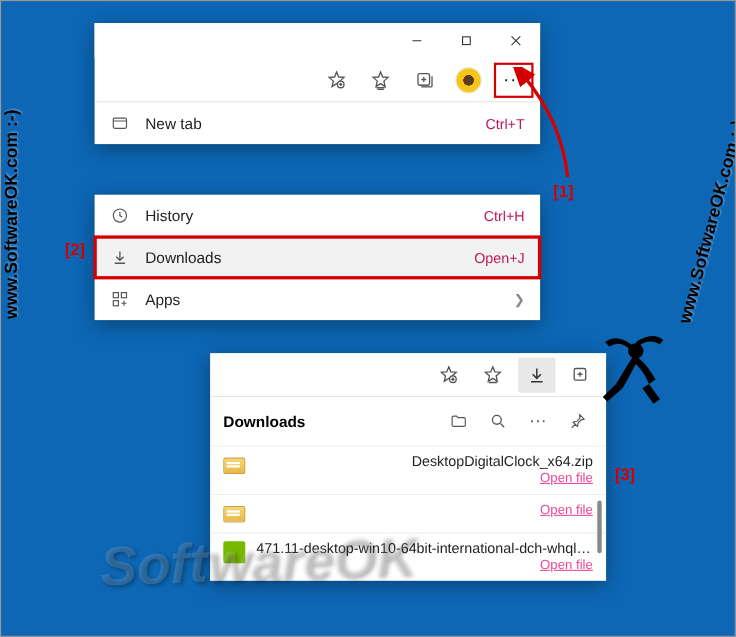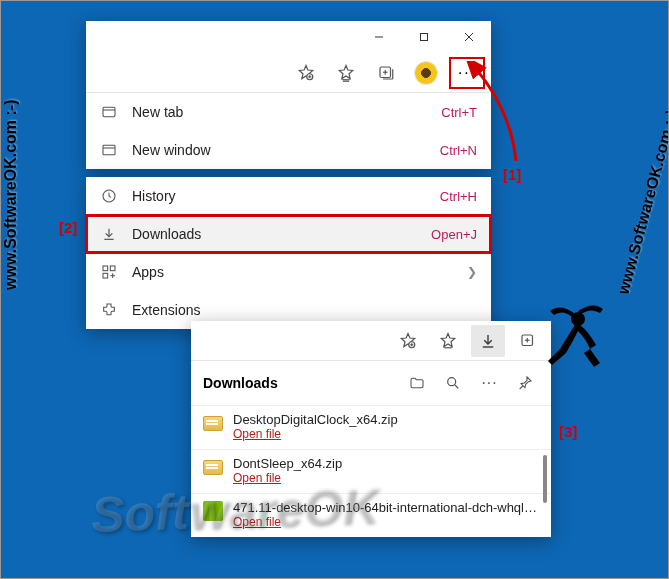--- a/index.html
+++ b/index.html
@@ -176,22 +176,22 @@
       width: 12px; height: 2px;
       background: #fff;
       box-shadow: 0 3px 0 #fff;
     }
     .nvidia-icon {
       width: 20px; height: 20px;
       background: #76b900;
       border-radius: 2px;
     }
     .dl-name { font-size: 13px; color: #222; white-space: nowrap; overflow: hidden; text-overflow: ellipsis; }
-    .dl-link { font-size: 12px; color: #b91c1c; text-decoration: underline; cursor: pointer; }
-    .dl-text { flex: 1; min-width: 0; }
+    .dl-link { font-size: 12px; color: #ec4899; text-decoration: underline; cursor: pointer; }
+    .dl-text { flex: 1; min-width: 0; text-align: right; }
     .annotation {
       position: absolute;
       color: #d40000;
       font-weight: bold;
       font-size: 15px;
       z-index: 60;
     }
     .arrow {
       position: absolute;
       z-index: 55;
@@ -275,30 +275,20 @@
   </div>
   <div class="menu-item">
     <span class="menu-icon">
       <svg width="16" height="16" viewBox="0 0 24 24" fill="none" stroke="#555" stroke-width="1.6">
           <rect x="3" y="5" width="18" height="14" rx="2"></rect>
           <line x1="3" y1="9" x2="21" y2="9"></line>
         </svg>
     </span>
     <span class="menu-label">New tab</span>
     <span class="menu-shortcut">Ctrl+T</span>
-  </div>
-  <div class="menu-item">
-    <span class="menu-icon">
-      <svg width="16" height="16" viewBox="0 0 24 24" fill="none" stroke="#555" stroke-width="1.6">
-          <rect x="3" y="5" width="18" height="14" rx="1"></rect>
-          <line x1="3" y1="9" x2="21" y2="9"></line>
-        </svg>
-    </span>
-    <span class="menu-label">New window</span>
-    <span class="menu-shortcut">Ctrl+N</span>
   </div>
 </div>
 
 <div class="panel panel2">
   <div class="menu-item">
     <span class="menu-icon">
       <svg width="16" height="16" viewBox="0 0 24 24" fill="none" stroke="#555" stroke-width="1.6">
           <circle cx="12" cy="12" r="9"></circle>
           <path d="M12 7v5l3 2"></path>
         </svg>
@@ -322,28 +312,20 @@
       <svg width="16" height="16" viewBox="0 0 24 24" fill="none" stroke="#555" stroke-width="1.6">
           <rect x="3" y="3" width="7" height="7"></rect>
           <rect x="14" y="3" width="7" height="7"></rect>
           <rect x="3" y="14" width="7" height="7"></rect>
           <line x1="17.5" y1="14" x2="17.5" y2="21"></line>
           <line x1="14" y1="17.5" x2="21" y2="17.5"></line>
         </svg>
     </span>
     <span class="menu-label">Apps</span>
     <span class="chevron">❯</span>
-  </div>
-  <div class="menu-item">
-    <span class="menu-icon">
-      <svg width="16" height="16" viewBox="0 0 24 24" fill="none" stroke="#555" stroke-width="1.6">
-          <path d="M9 3h6v3a2 2 0 002 2h3v6h-3a2 2 0 00-2 2v3H9v-3a2 2 0 00-2-2H4V8h3a2 2 0 002-2z"></path>
-        </svg>
-    </span>
-    <span class="menu-label">Extensions</span>
   </div>
 </div>
 
 <div class="panel panel3">
   <div class="tool-row">
     <div class="tool-btn">
       <svg width="18" height="18" viewBox="0 0 24 24" fill="none" stroke="#555" stroke-width="1.6">
           <path d="M12 2l2.5 6 6.5.5-5 4.5 1.5 6.5L12 16l-5.5 3.5L8 13 3 8.5 9.5 8z"></path>
           <circle cx="17" cy="17" r="4" fill="#fff" stroke="#555"></circle>
           <line x1="17" y1="15" x2="17" y2="19"></line>
@@ -399,21 +381,20 @@
       <div class="dl-text">
         <div class="dl-name">DesktopDigitalClock_x64.zip</div>
         <div class="dl-link">Open file</div>
       </div>
     </div>
     <div class="dl-item">
       <span class="file-icon">
           <div class="folder-icon"></div>
         </span>
       <div class="dl-text">
-        <div class="dl-name">DontSleep_x64.zip</div>
         <div class="dl-link">Open file</div>
       </div>
     </div>
     <div class="dl-item">
       <span class="file-icon">
           <div class="nvidia-icon"></div>
         </span>
       <div class="dl-text">
         <div class="dl-name">471.11-desktop-win10-64bit-international-dch-whql.e...</div>
         <div class="dl-link">Open file</div>

